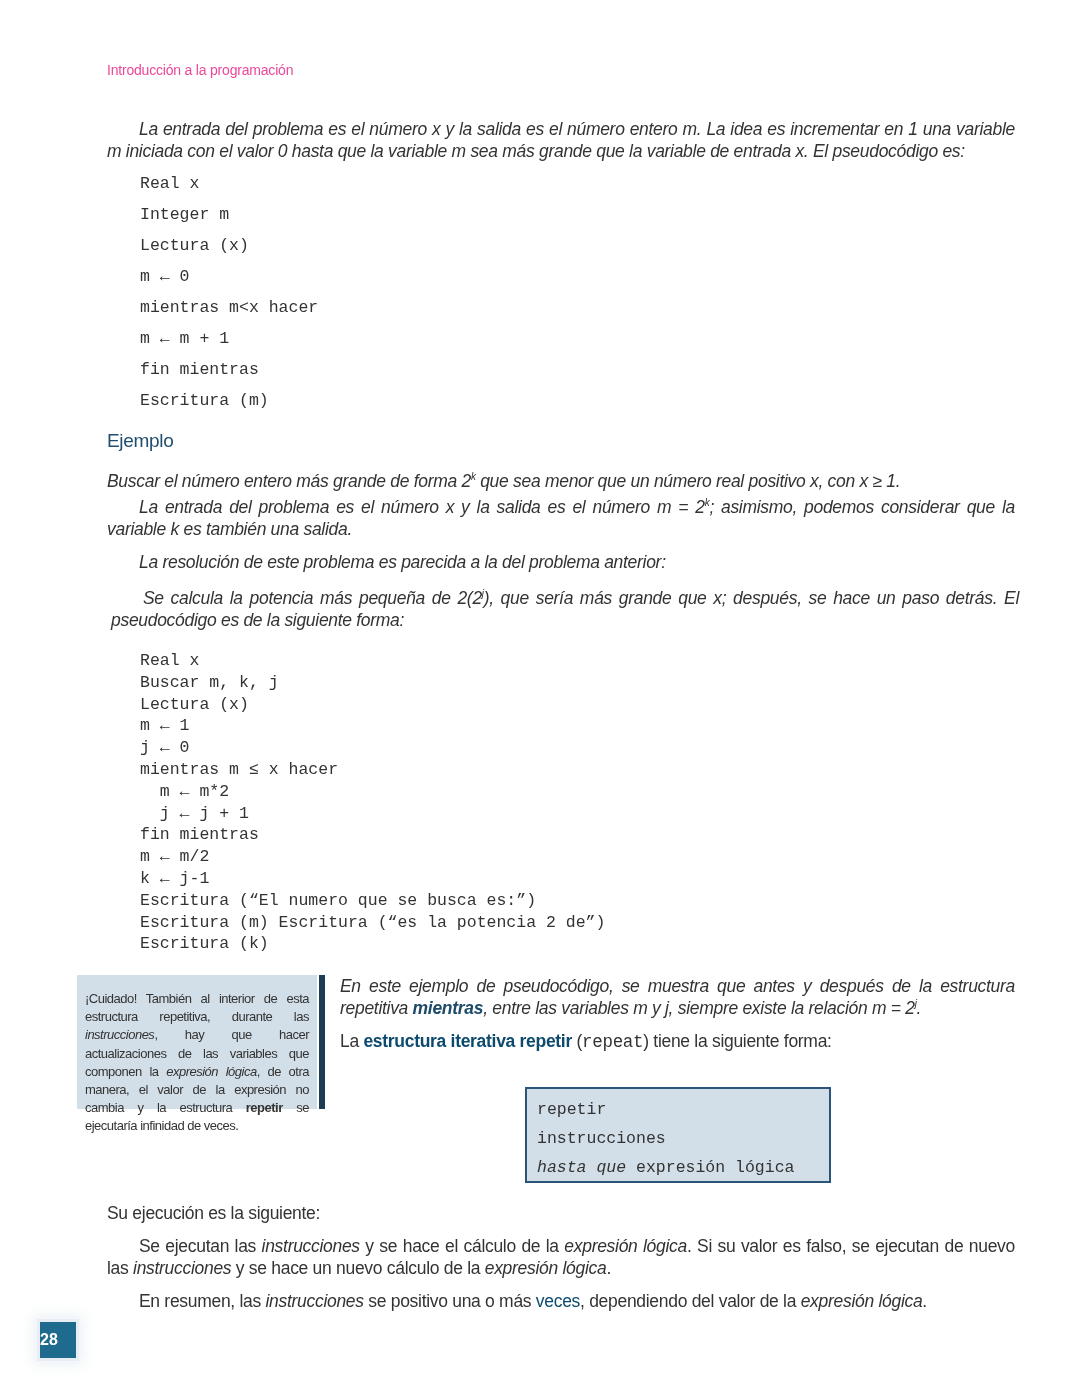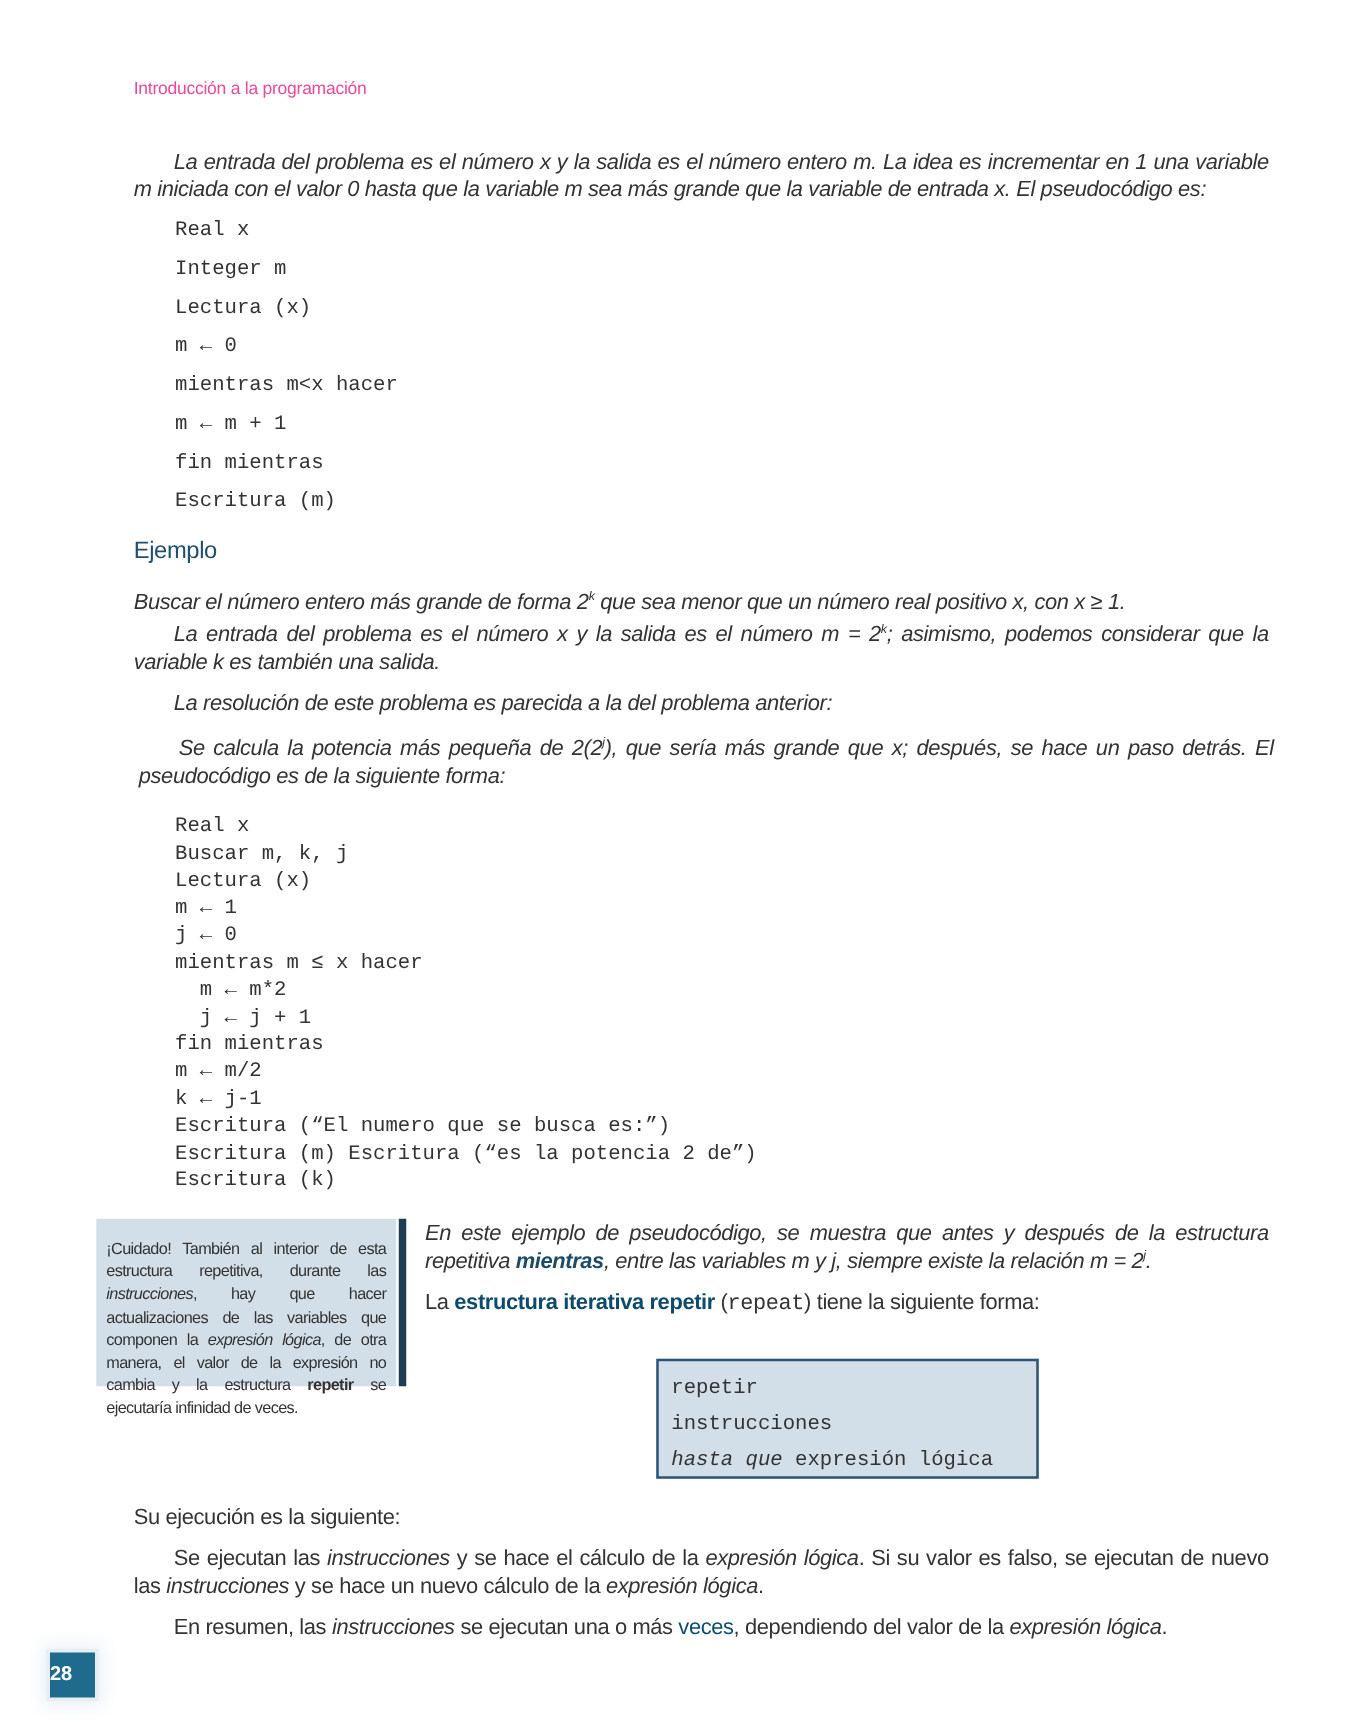--- a/index.html
+++ b/index.html
@@ -86,15 +86,15 @@
 <div class="box">
   <div>repetir</div>
   <div>instrucciones</div>
   <div><i>hasta</i> <i>que</i><span> expresión lógica</span></div>
 </div>
 
 <p class="para" style="top:1202px;margin:0;">Su ejecución es la siguiente:</p>
 
 <p class="para indent" style="top:1235px;margin:0;"><span>Se ejecutan las </span><i>instrucciones</i><span> y se hace el cálculo de la </span><i>expresión lógica</i><span>. Si su valor es falso, se ejecutan de nuevo las </span><i>instrucciones</i><span> y se hace un nuevo cálculo de la </span><i>expresión lógica</i><span>.</span></p>
 
-<p class="para indent" style="top:1290px;margin:0;"><span>En resumen, las </span><i>instrucciones</i><span> se ejecutan una o más </span><span class="kw2">veces</span><span>, dependiendo del valor de la </span><i>expresión lógica</i><span>.</span></p>
+<p class="para indent" style="top:1290px;margin:0;"><span>En resumen, las </span><i>instrucciones</i><span> se positivo una o más </span><span class="kw2">veces</span><span>, dependiendo del valor de la </span><i>expresión lógica</i><span>.</span></p>
 
 <div class="pagenum">28</div>
 
 </body></html>

